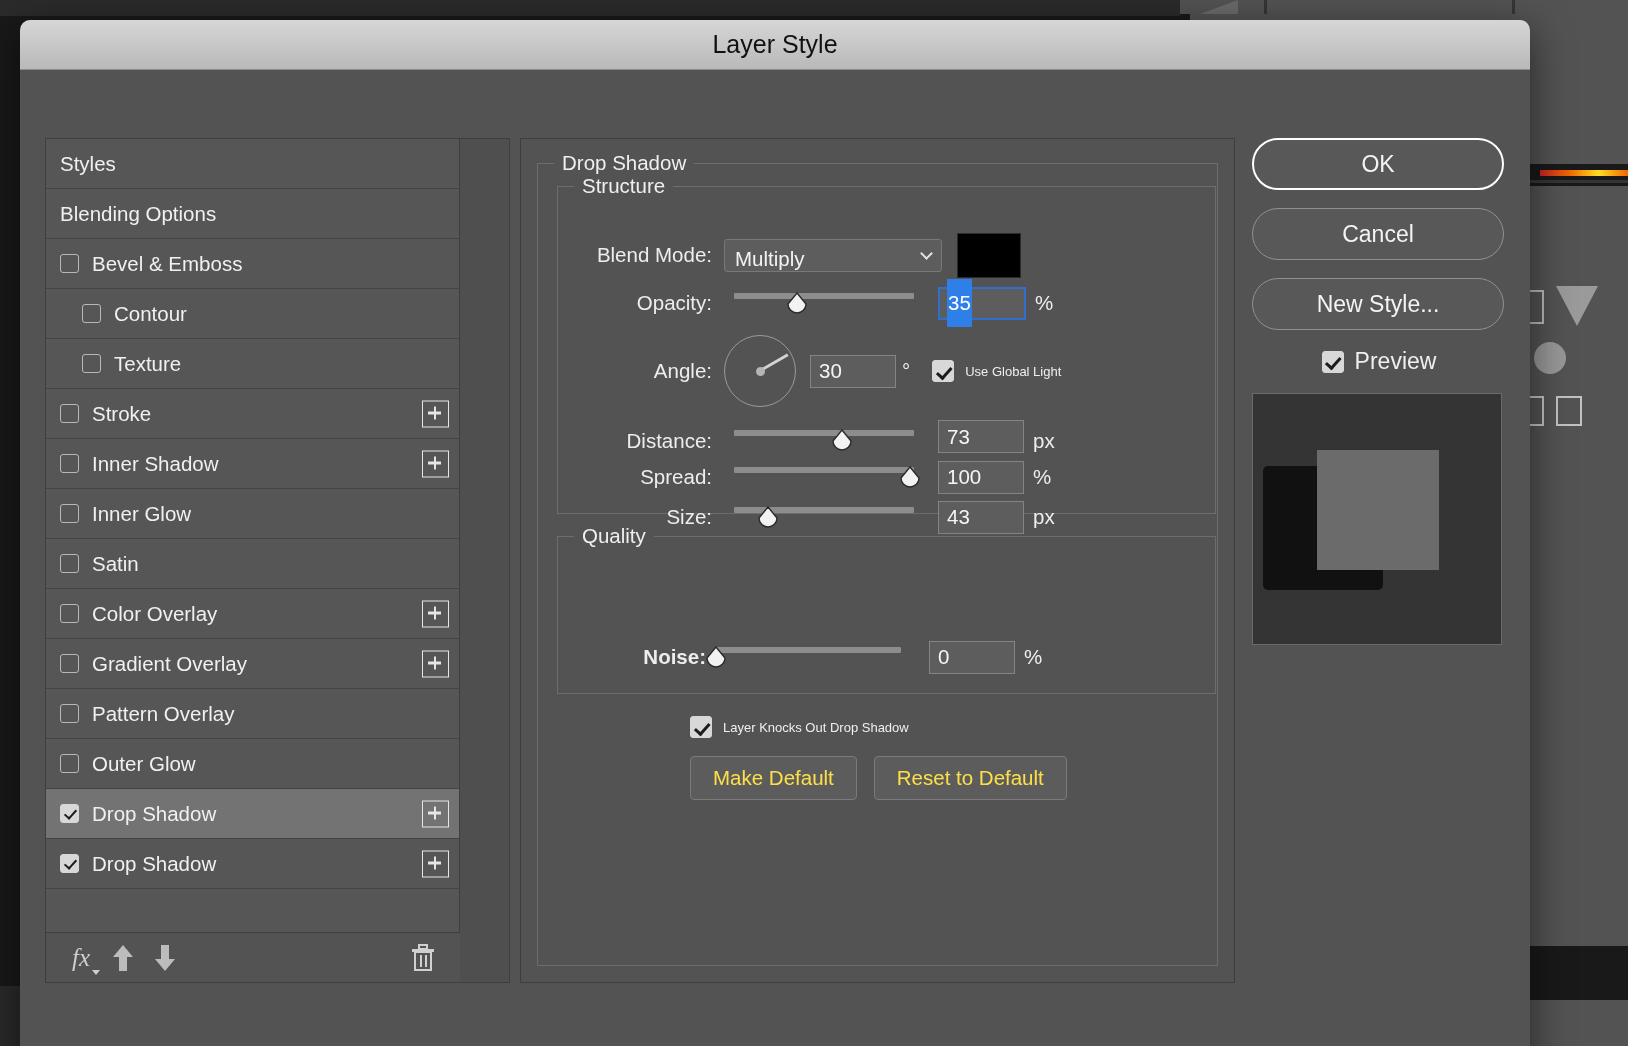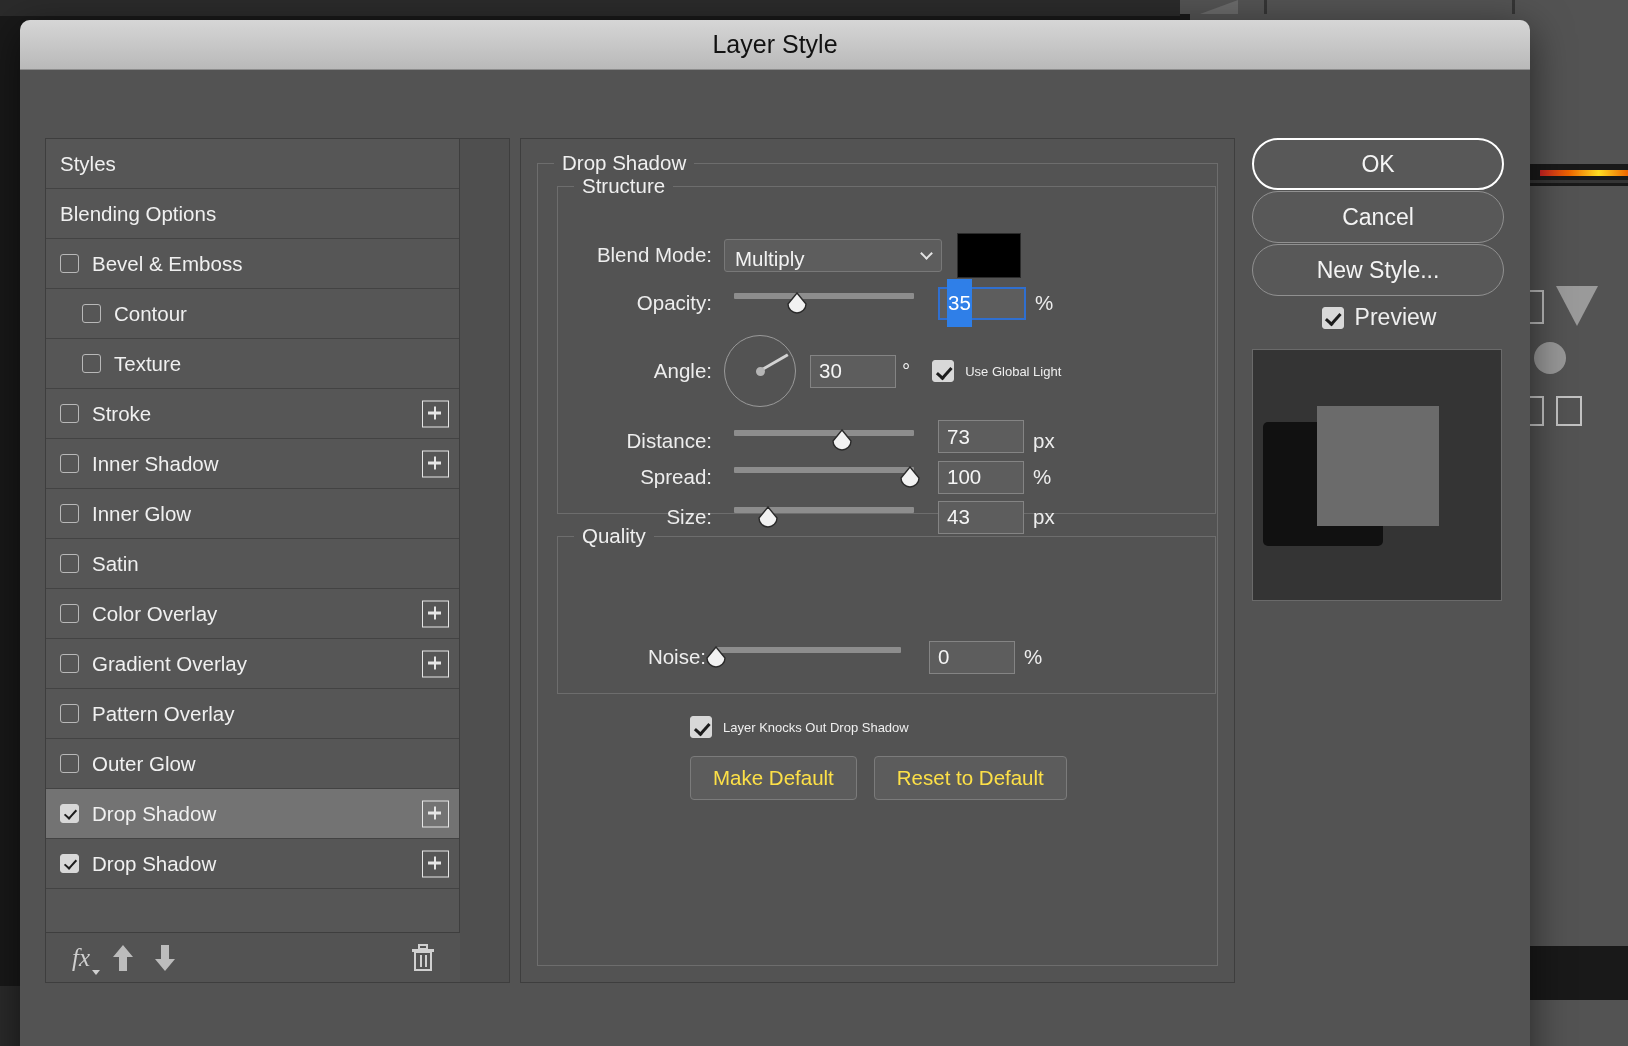--- a/index.html
+++ b/index.html
@@ -232,21 +232,21 @@
 
   
   #right-col { position: absolute; left: 1232px; top: 68px; width: 254px; }
   .rbtn {
     width: 252px; height: 52px;
     border-radius: 26px;
     background: #585858;
     border: 1.6px solid #909090;
     color: #f4f4f4; font-size: 23px;
     display: flex; align-items: center; justify-content: center;
-    margin-bottom: 1px;
+    margin-bottom: 18px;
   }
   .rbtn.primary { border-color: #ffffff; border-width: 2px; }
   #preview-row {
     display: flex; align-items: center; justify-content: center;
     margin-top: 8px; margin-bottom: 18px;
   }
   #preview-thumb {
     width: 250px; height: 252px;
     background: #343434;
     border: 1px solid #6a6a6a;
@@ -484,21 +484,21 @@
             </div>
             <span class="unit">px</span>
           </div>
         </div>
 
         <div class="fieldset" id="fs-quality">
           <span class="legend">Quality</span>
 
 
           <div class="row" style="left:0; top:104px; width:100%;">
-            <span class="rlabel" style="width:148px;">Noise:</span>
+            <span class="rlabel" style="width:148px;font-weight:bold;">Noise:</span>
             <div class="slider" style="margin-left:10px; width:185px;">
               <div class="track"></div>
               <div class="thumb" id="noise-thumb" style="left: 0%;">
                 <svg width="22" height="22" viewBox="0 0 22 22">
                     <path d="M11 1 L20 12 A9 9 0 1 1 2 12 Z" fill="#f2f2f2" stroke="#2a2a2a" stroke-width="1.4"></path>
                   </svg>
               </div>
             </div>
             <div class="numfield" style="margin-left:28px; width:86px;">
               <span>0</span>

